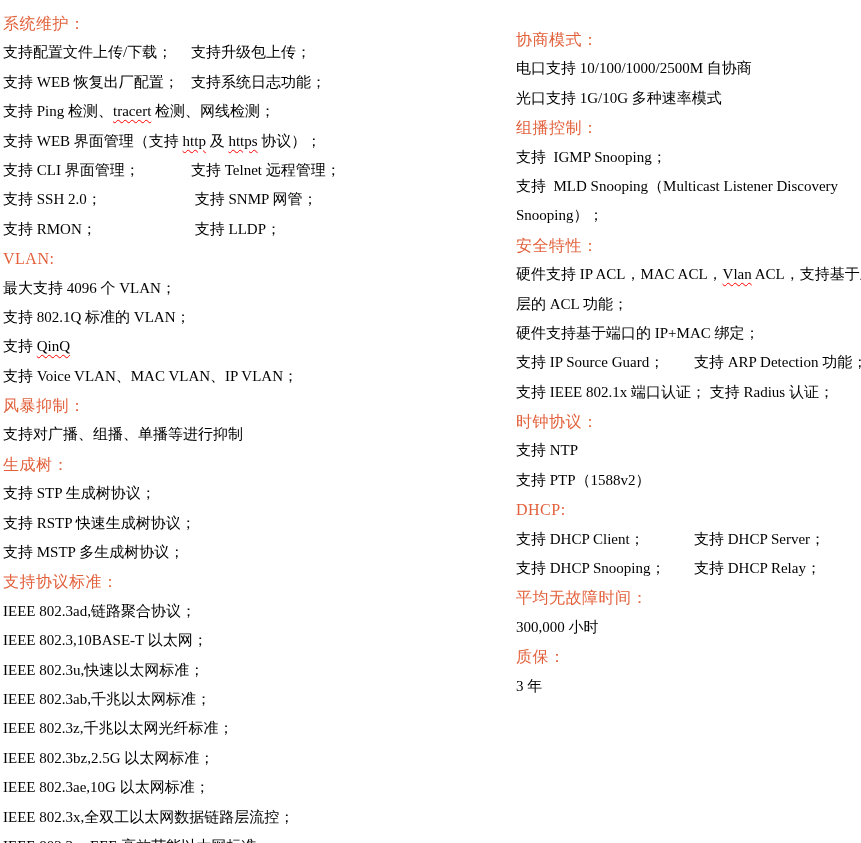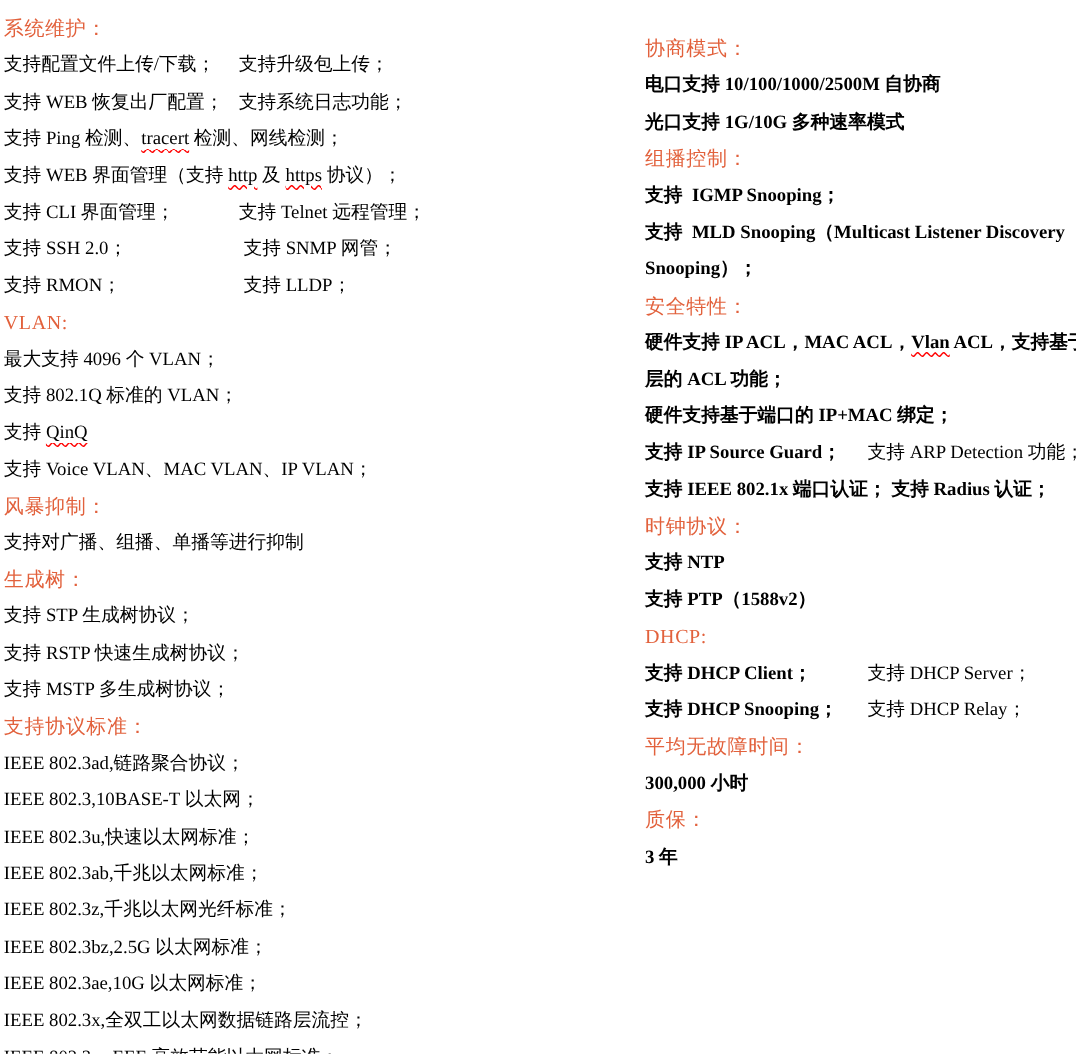--- a/index.html
+++ b/index.html
@@ -29,21 +29,21 @@
   }
   .section-title {
     color: var(--accent, #e2613c);
     font-weight: normal;
     font-size: 16px;
     letter-spacing: 0.5px;
   }
   .spec-line { color: #000; }
   .cell { display: inline-block; vertical-align: top; }
   #col-left  .cell1 { min-width: 188px; }
-  #col-right .cell1 { min-width: 178px; font-weight: bold; }
+  #col-right .cell1 { min-width: 178px; }
   .wavy {
     text-decoration-line: underline;
     text-decoration-style: wavy;
     text-decoration-color: var(--wavy, #ff0000);
     text-decoration-thickness: 1px;
     text-underline-offset: 3px;
     text-align: center;
   }
 </style>
 </head>

